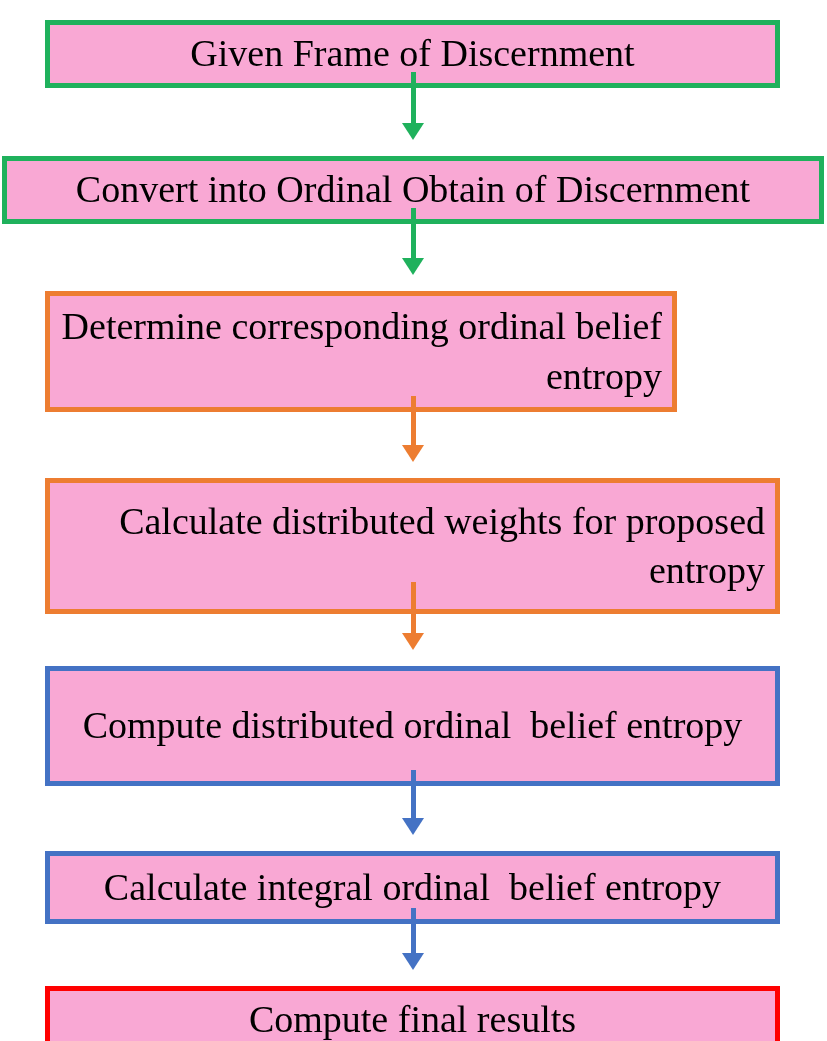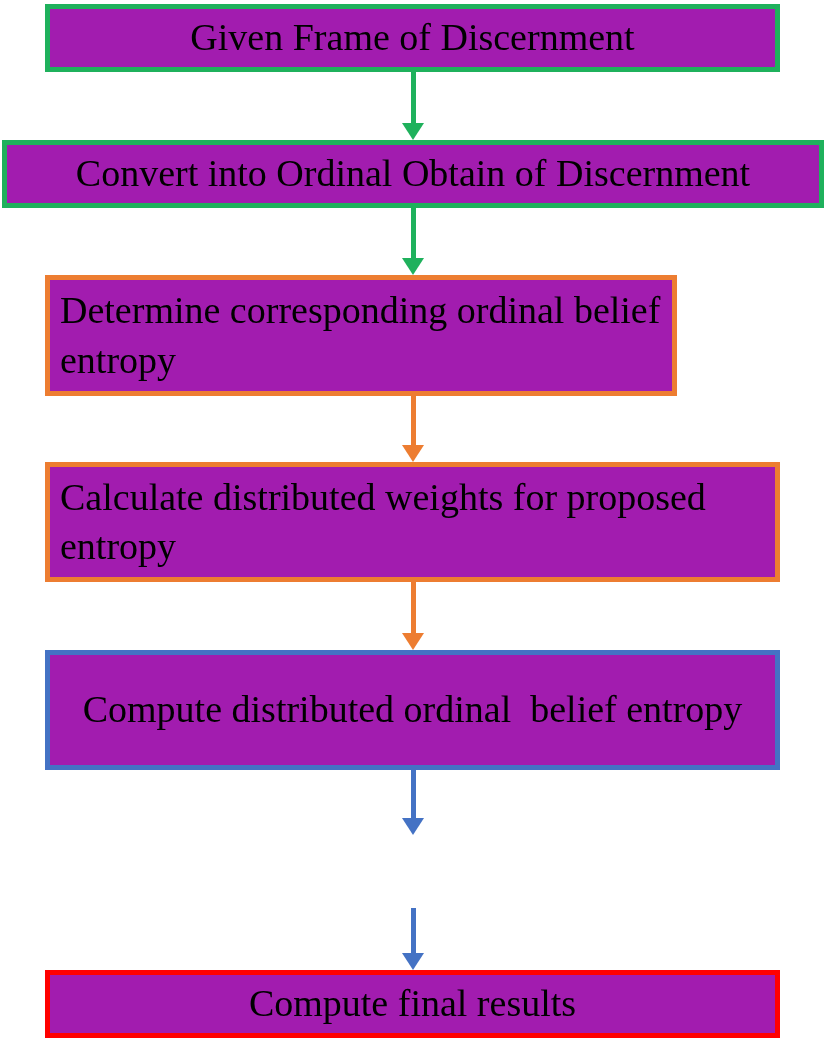--- a/index.html
+++ b/index.html
@@ -8,25 +8,26 @@
     width: 827px;
     height: 1041px;
     background: #ffffff;
     font-family: "Liberation Serif", "DejaVu Serif", serif;
     overflow: hidden;
   }
   .box {
     position: absolute;
     box-sizing: border-box;
     border: 5px solid var(--c, #000);
-    background: #a21caf;
+    background: #f9a8d4;
     display: flex;
     align-items: center;
     justify-content: center;
-    text-align: left;
+    text-align: right;
+    margin-top: 16px;
   }
   .label {
     color: #000000;
     font-size: 38px;
     line-height: 1.3;
     white-space: pre-wrap;
     padding: 0 10px;
   }
   .arrow {
     position: absolute;
@@ -73,38 +74,41 @@
 
   <div class="box" style="left: 45px; top: 275px; width: 632px; height: 121px; --c: #ED7D31;">
     <div class="label">Determine corresponding ordinal belief entropy</div>
   </div>
 
   <div class="arrow" style="left: 401px; top: 396px; height: 66px; --c: #ED7D31;">
     <div class="stem"></div>
     <div class="head"></div>
   </div>
 
-  <div class="box" style="left: 45px; top: 462px; width: 735px; height: 120px; --c: #ED7D31;">
+  <div class="box" style="left: 45px; top: 462px; width: 735px; height: 136px; --c: #ED7D31;">
     <div class="label">Calculate distributed weights for proposed entropy</div>
   </div>
 
   <div class="arrow" style="left: 401px; top: 582px; height: 68px; --c: #ED7D31;">
     <div class="stem"></div>
     <div class="head"></div>
   </div>
 
   <div class="box" style="left: 45px; top: 650px; width: 735px; height: 120px; --c: #4472C4;">
     <div class="label">Compute distributed ordinal  belief entropy</div>
   </div>
 
   <div class="arrow" style="left: 401px; top: 770px; height: 65px; --c: #4472C4;">
     <div class="stem"></div>
     <div class="head"></div>
   </div>
 
+  <div class="box" style="left: 45px; top: 835px; width: 735px; height: 73px; --c: #4472C4;">
+    <div class="label">Calculate integral ordinal  belief entropy</div>
+  </div>
 
   <div class="arrow" style="left: 401px; top: 908px; height: 62px; --c: #4472C4;">
     <div class="stem"></div>
     <div class="head"></div>
   </div>
 
   <div class="box" style="left: 45px; top: 970px; width: 735px; height: 68px; --c: #FF0000;">
     <div class="label">Compute final results</div>
   </div>
 

